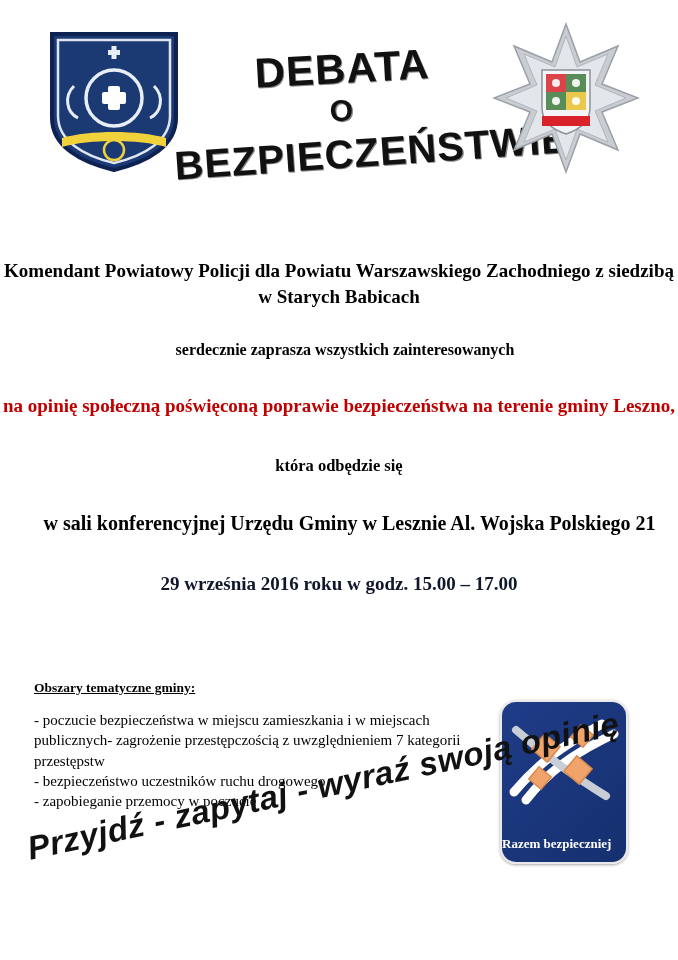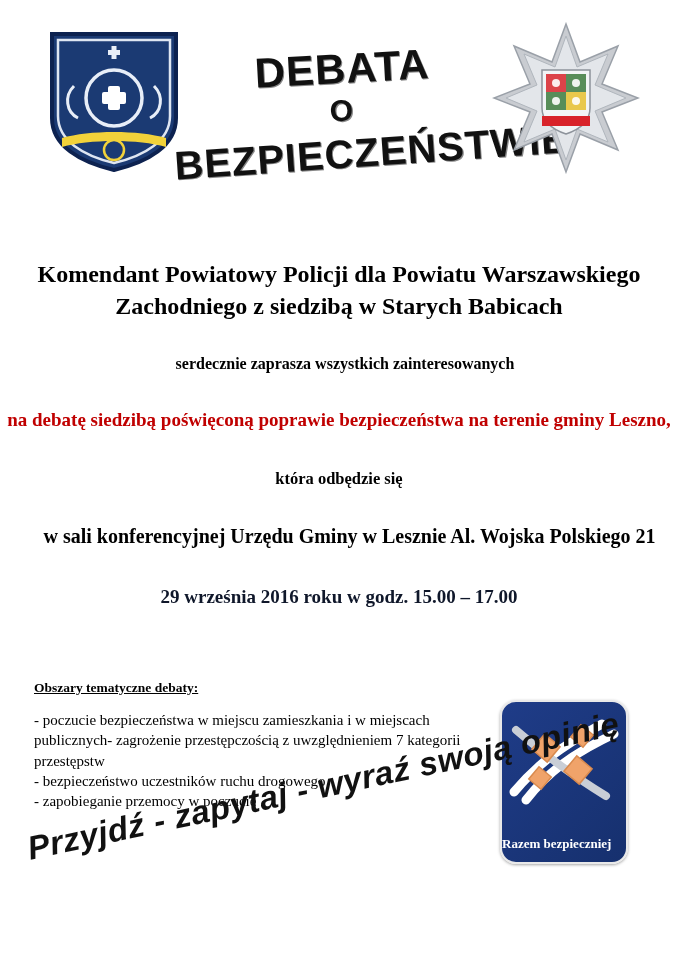--- a/index.html
+++ b/index.html
@@ -93,21 +93,21 @@
     left: 0;
     top: 258px;
     width: 678px;
     text-align: center;
   }
   .line {
     display: block;
     margin: 0 auto;
   }
   .l-komendant {
-    font-size: 24px;
+    font-size: 19px;
     font-weight: bold;
     line-height: 1.35;
   }
   .l-invite {
     font-size: 16px;
     font-weight: bold;
     margin-top: 32px;
     padding-left: 12px;
   }
   .l-debate {
@@ -272,28 +272,28 @@
           <circle cx="64" cy="79" r="4"></circle>
           <circle cx="84" cy="79" r="4"></circle>
         </g>
       </svg>
     </div>
   </div>
 
   <div class="body-text">
     <span class="line l-komendant">Komendant Powiatowy Policji dla Powiatu Warszawskiego Zachodniego z siedzibą w Starych Babicach</span>
     <span class="line l-invite">serdecznie zaprasza wszystkich zainteresowanych</span>
-    <span class="line l-debate">na debatę siedzibą poświęconą poprawie bezpieczeństwa na terenie gminy Leszno,</span>
+    <span class="line l-debate">na opinię społeczną poświęconą poprawie bezpieczeństwa na terenie gminy Leszno,</span>
     <span class="line l-which">która odbędzie się</span>
     <span class="line l-place">w sali konferencyjnej Urzędu Gminy w Lesznie Al. Wojska Polskiego 21</span>
     <span class="line l-date">29 września 2016 roku w godz. 15.00 – 17.00</span>
   </div>
 
   <div class="topics">
-    <div class="topics-heading">Obszary tematyczne debaty:</div>
+    <div class="topics-heading">Obszary tematyczne gminy:</div>
     <div class="topics-list">
       <div>- poczucie bezpieczeństwa w miejscu zamieszkania i w miejscach publicznych- zagrożenie przestępczością z uwzględnieniem 7 kategorii przestępstw</div>
       <div>- bezpieczeństwo uczestników ruchu drogowego</div>
       <div>- zapobieganie przemocy w poczucie</div>
     </div>
   </div>
 
   <div class="rb-logo">
     <svg class="rb-art" viewBox="0 0 124 104" xmlns="http://www.w3.org/2000/svg">
       <g stroke="#ffffff" stroke-width="9" fill="none" stroke-linecap="round">

